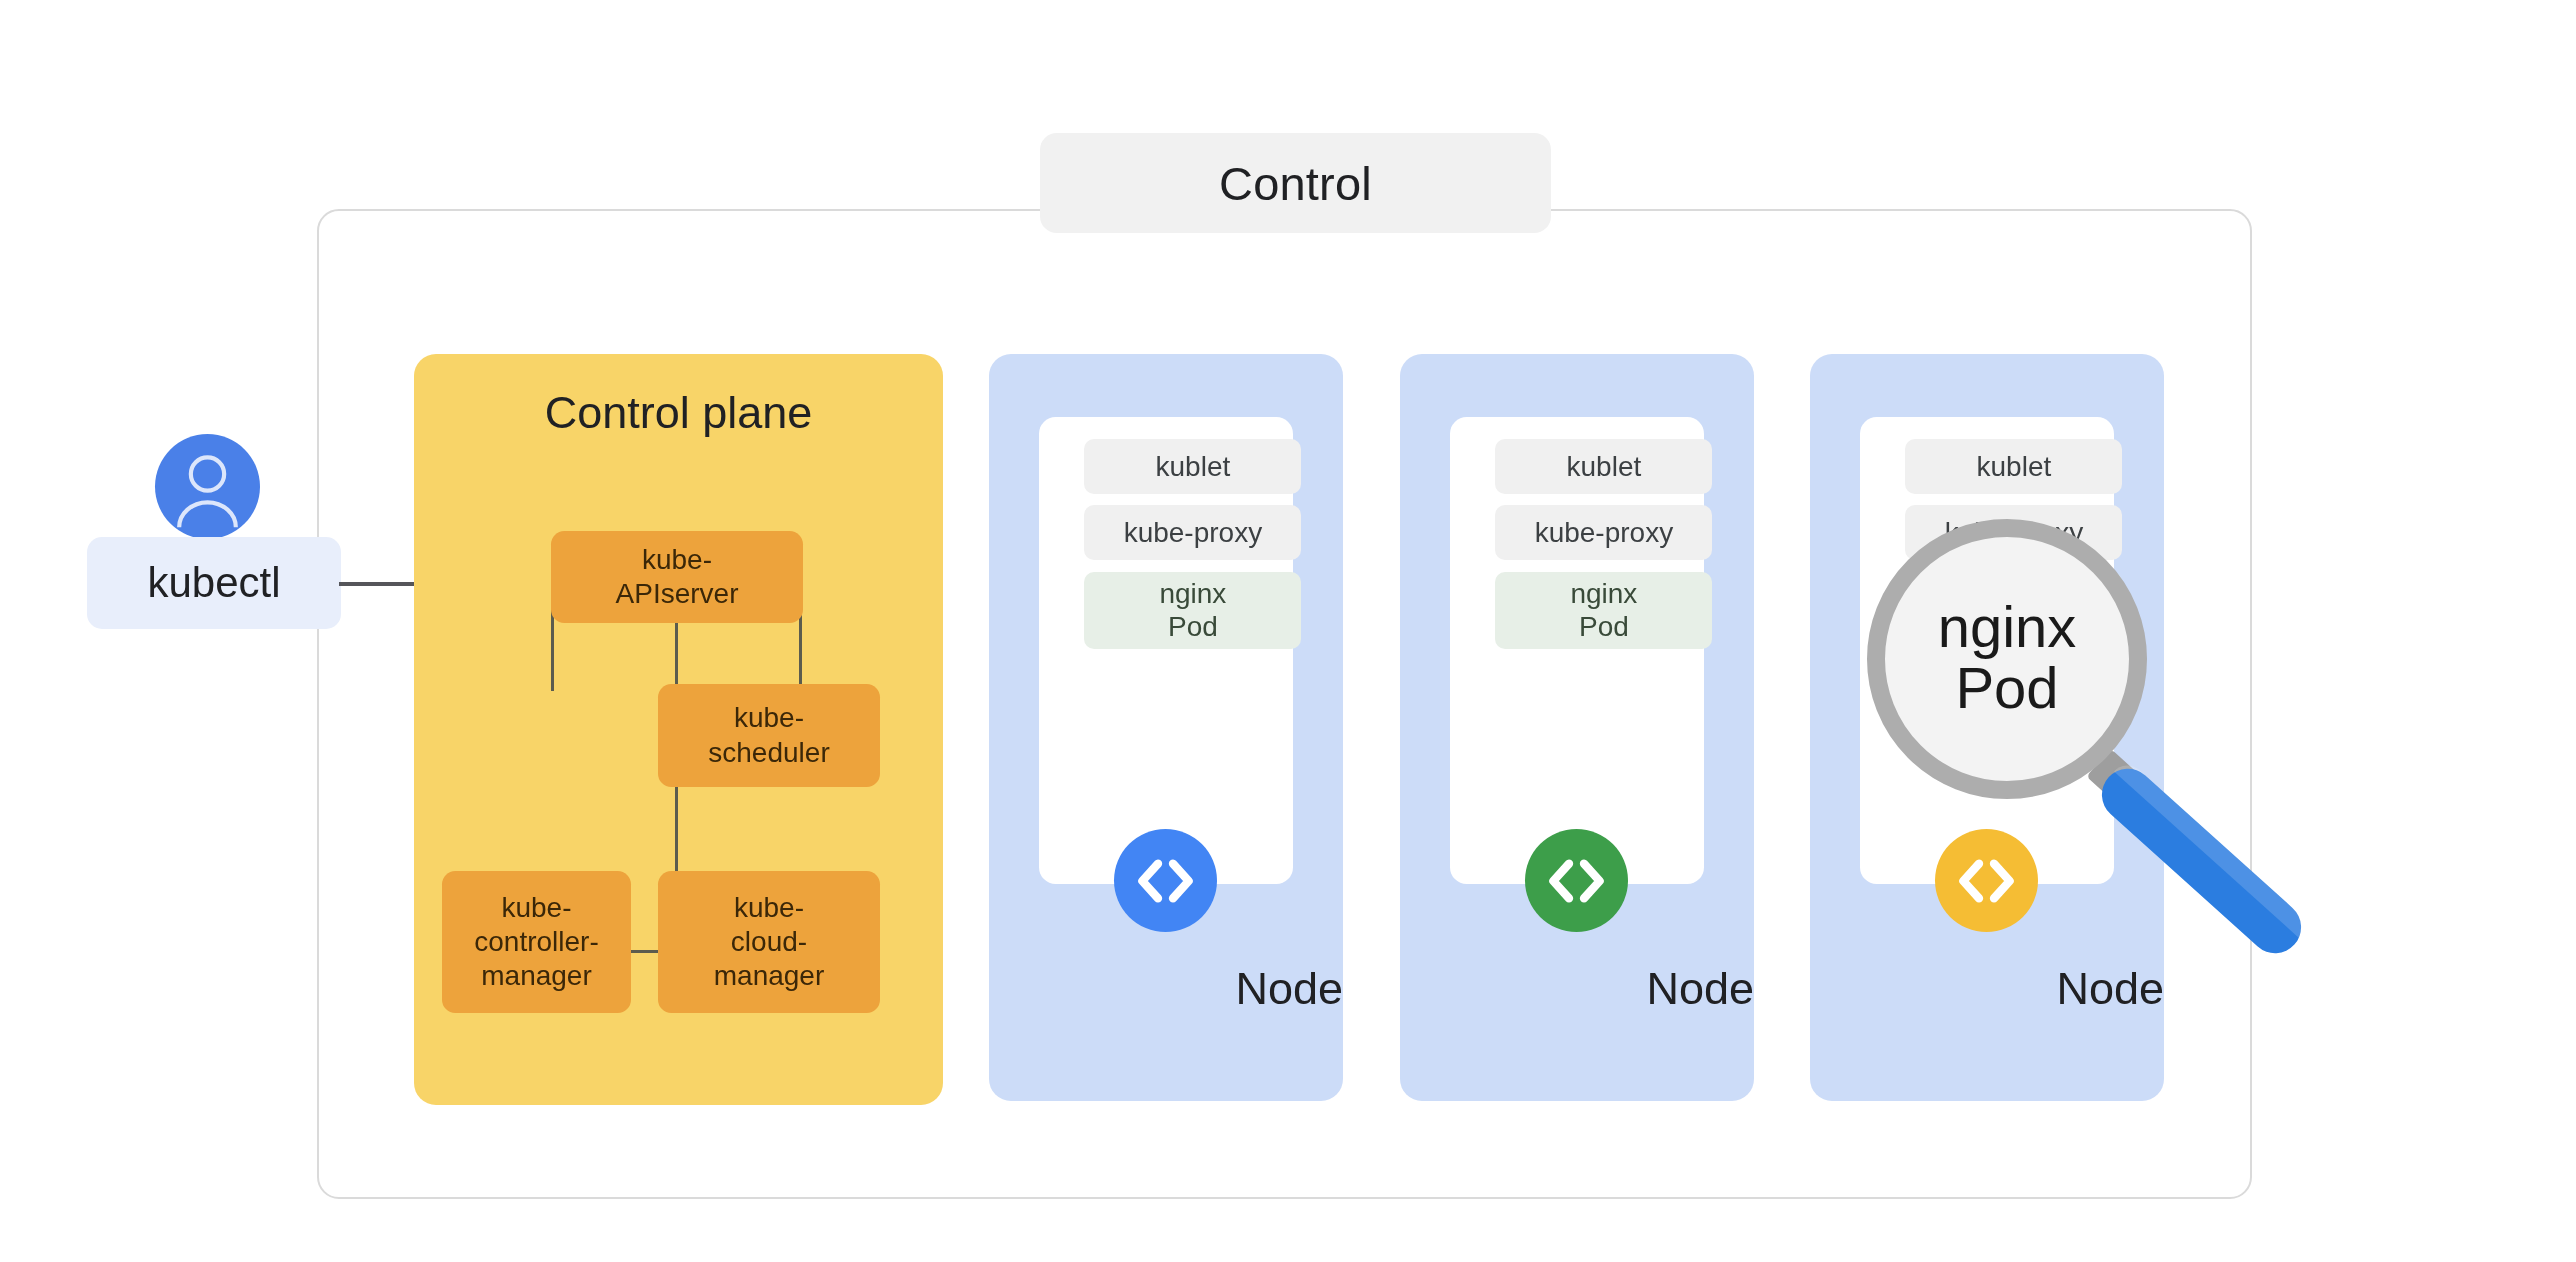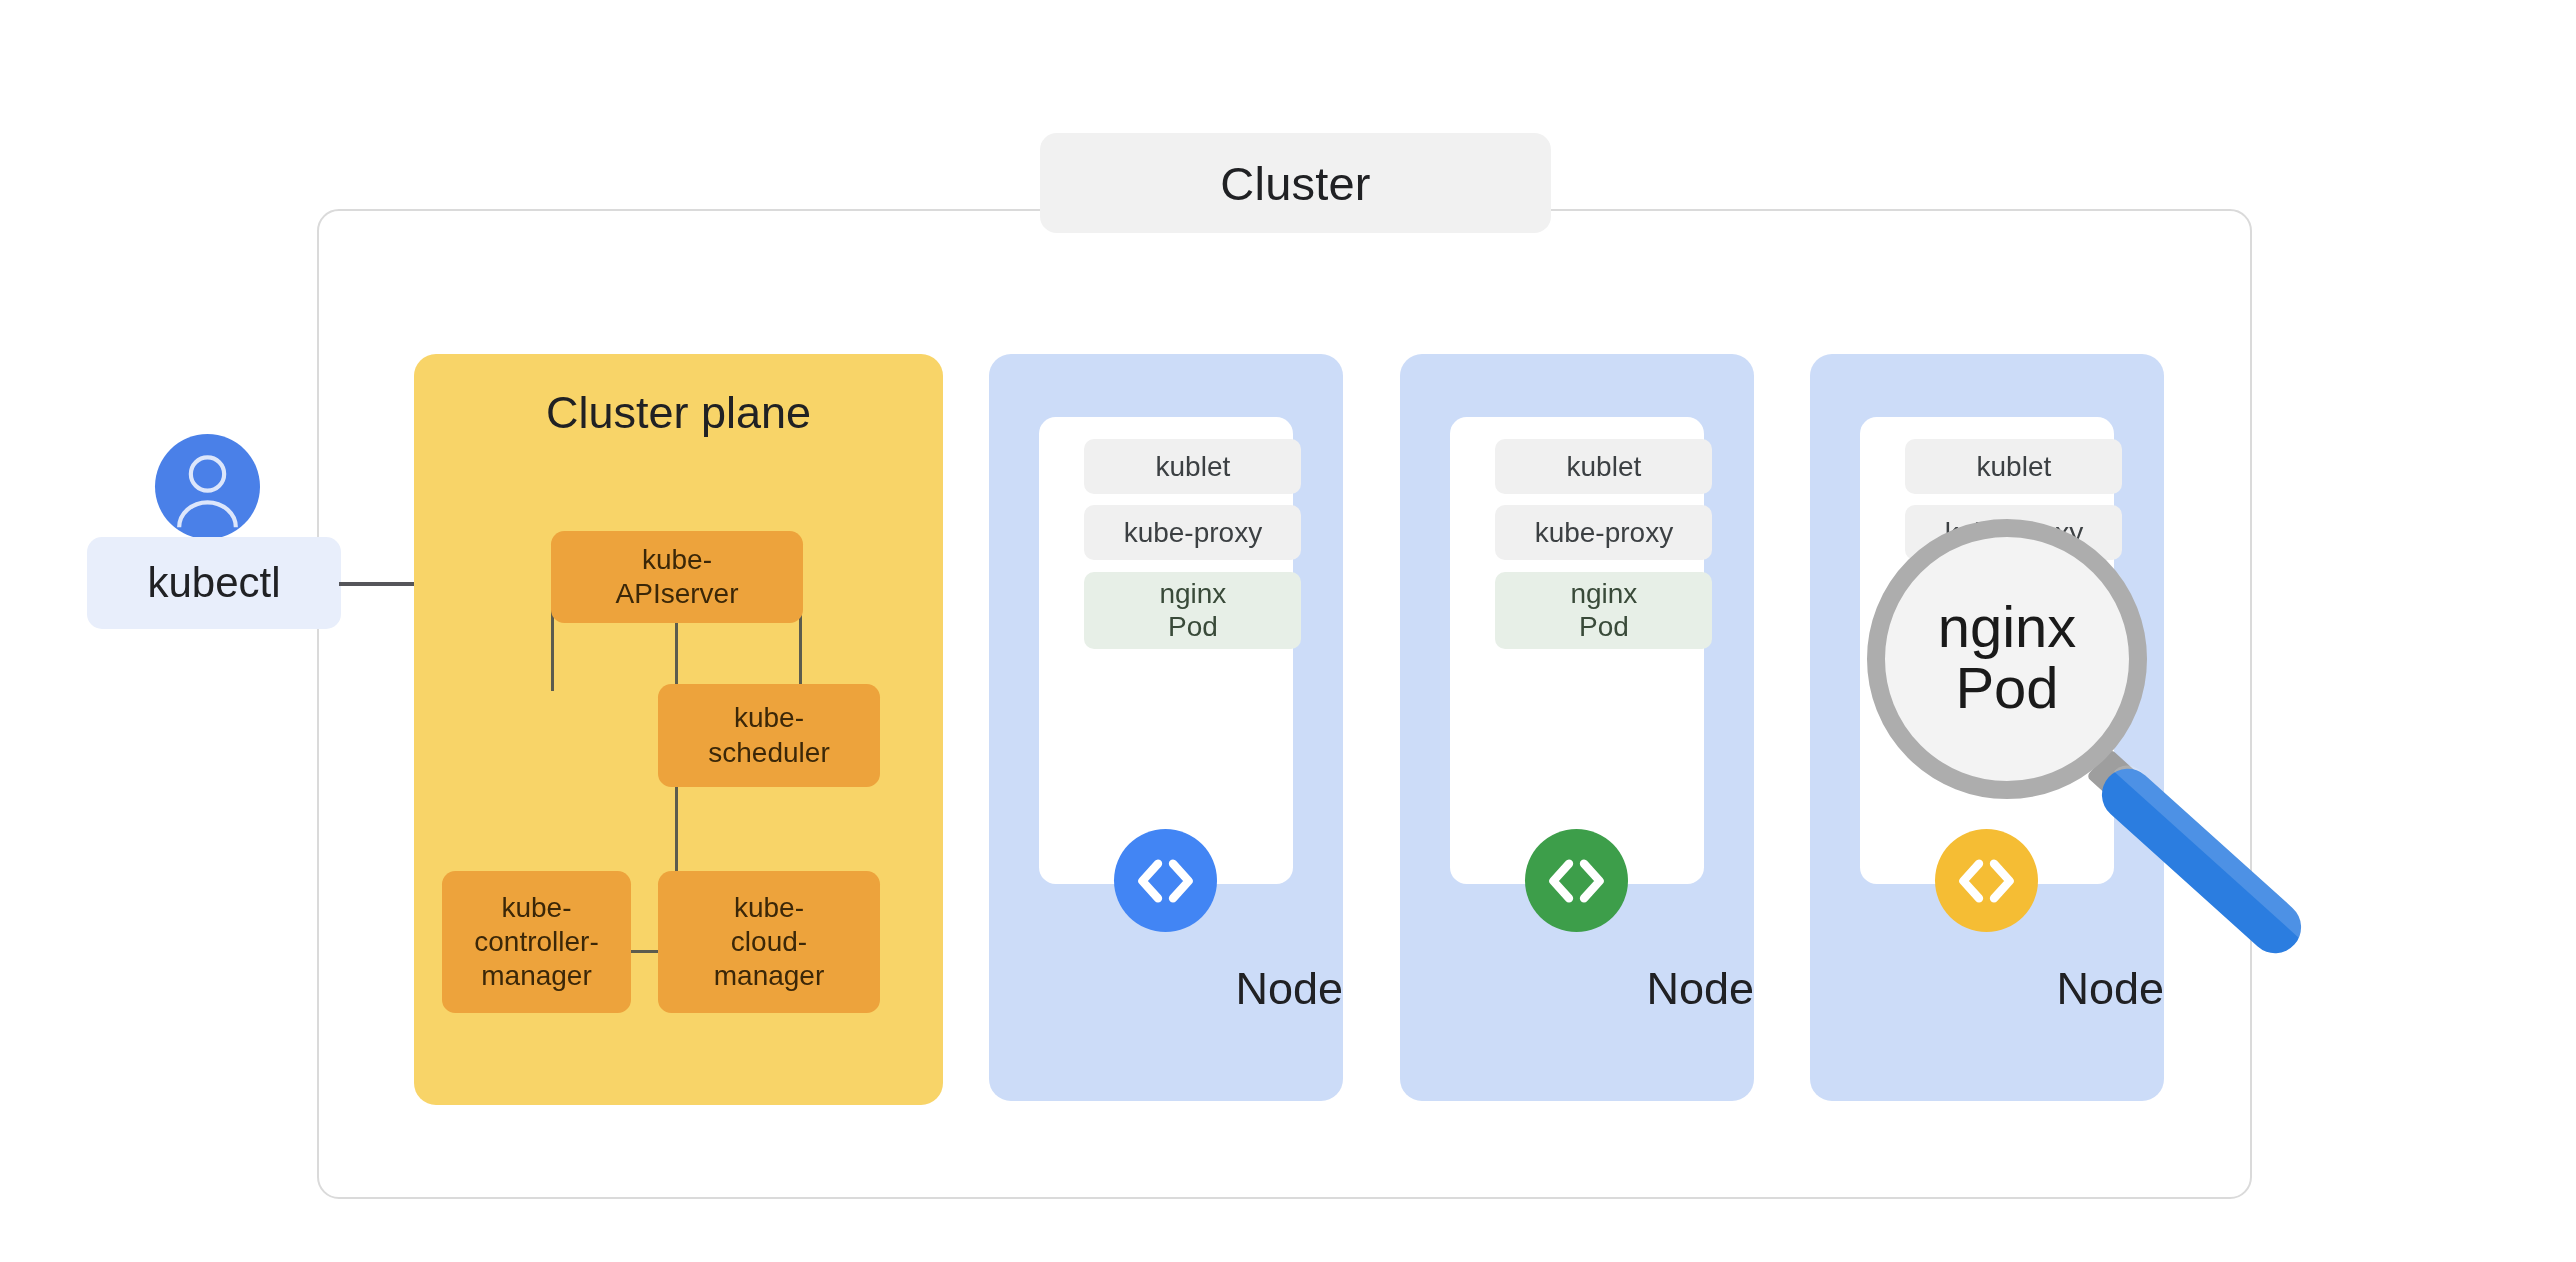--- a/index.html
+++ b/index.html
@@ -82,35 +82,35 @@
               transform-origin:left top;}
   .mag-handle::after{content:"";position:absolute;left:0;top:0;width:100%;height:18.4px;
               background:rgba(255,255,255,.16);border-radius:28px 28px 0 0;}
 </style>
 </head>
 <body>
 
 <div id="stage">
 
   <div class="cluster-box"></div>
-  <div class="cluster-title">Cluster</div>
+  <div class="cluster-title">Control</div>
 
   <div class="user-avatar">
     <svg width="105" height="105" viewBox="0 0 126 126" aria-hidden="true">
       <circle cx="63" cy="48" r="20" fill="none" stroke="#dce6fb" stroke-width="5"></circle>
       <path d="M29 112a34 30 0 0 1 68 0" fill="none" stroke="#dce6fb" stroke-width="5"></path>
     </svg>
   </div>
   <div class="kubectl-chip">
     <span>kubectl</span>
   </div>
   <div class="wire-kubectl"></div>
 
   <div class="control-plane">
-    <div class="cp-title">Cluster plane</div>
+    <div class="cp-title">Control plane</div>
 
     <div class="wire" style="left:137px;top:229px;width:3.3px;height:108px;"></div>
     <div class="wire" style="left:385px;top:229px;width:3.3px;height:105px;"></div>
     <div class="wire" style="left:261px;top:267px;width:3.3px;height:332px;"></div>
     <div class="wire" style="left:215px;top:596px;width:32px;height:3.3px;"></div>
     <div class="wire" style="left:261px;top:596px;width:25px;height:3.3px;"></div>
 
     <div class="cp-node n-api">
       <span>kube-<br>APIserver</span>
     </div>

